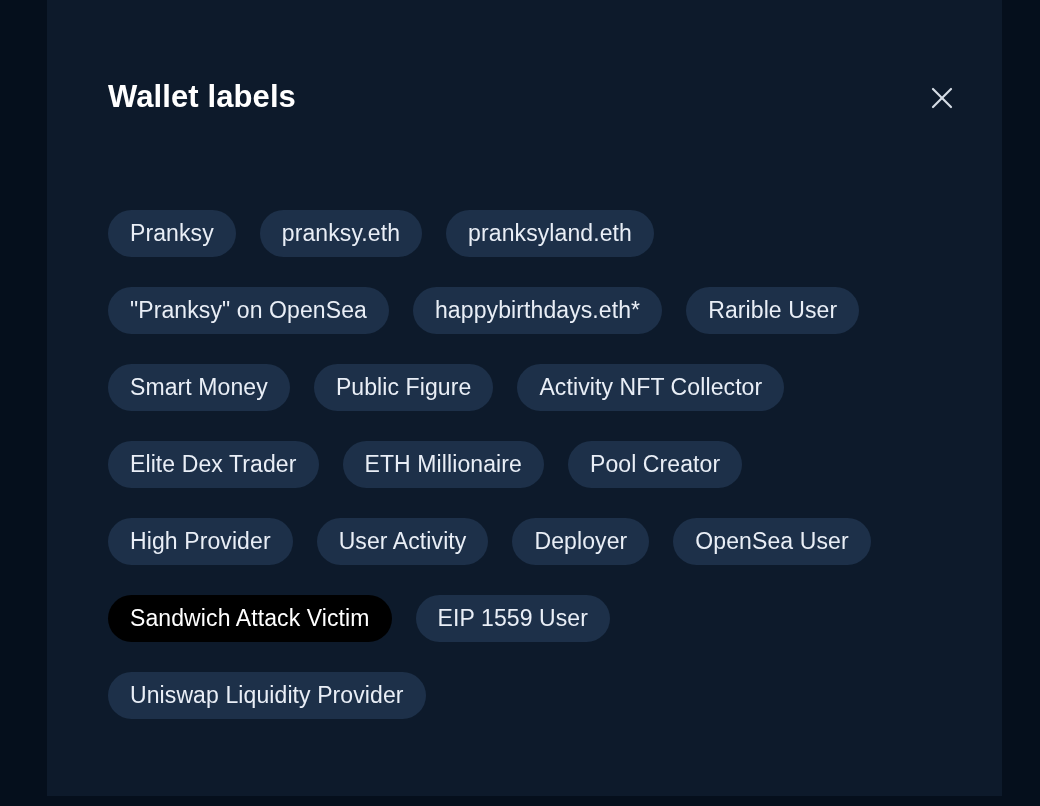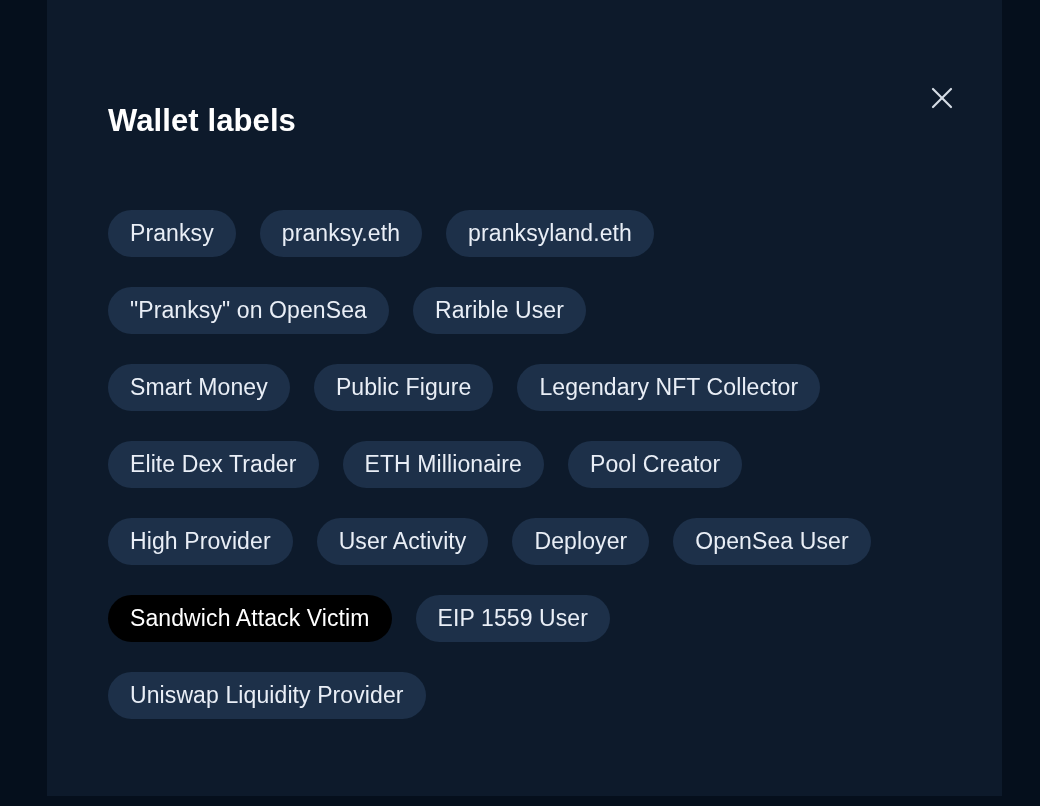--- a/index.html
+++ b/index.html
@@ -40,21 +40,20 @@
   #modal-title {
     position: absolute;
     left: 61px;
     top: 77px;
     font-size: 31px;
     font-weight: bold;
     color: #ffffff;
     letter-spacing: 0.1px;
     line-height: 40px;
     white-space: nowrap;
-    margin-top: 24px;
   }
   #close-button {
     position: absolute;
     right: 40px;
     top: 78px;
     width: 40px;
     height: 40px;
     display: flex;
     align-items: center;
     justify-content: center;
@@ -127,26 +126,27 @@
 
     <div id="labels-container">
 
     <div class="label-row">
           <div class="label-chip">Pranksy</div>
           <div class="label-chip">pranksy.eth</div>
           <div class="label-chip">pranksyland.eth</div>
         </div>
         <div class="label-row">
           <div class="label-chip">"Pranksy" on OpenSea</div>
+          <div class="label-chip">happybirthdays.eth*</div>
           <div class="label-chip">Rarible User</div>
         </div>
         <div class="label-row">
           <div class="label-chip">Smart Money</div>
           <div class="label-chip">Public Figure</div>
-          <div class="label-chip">Legendary NFT Collector</div>
+          <div class="label-chip">Activity NFT Collector</div>
         </div>
         <div class="label-row">
           <div class="label-chip">Elite Dex Trader</div>
           <div class="label-chip">ETH Millionaire</div>
           <div class="label-chip">Pool Creator</div>
         </div>
         <div class="label-row">
           <div class="label-chip">High Provider</div>
           <div class="label-chip">User Activity</div>
           <div class="label-chip">Deployer</div>

